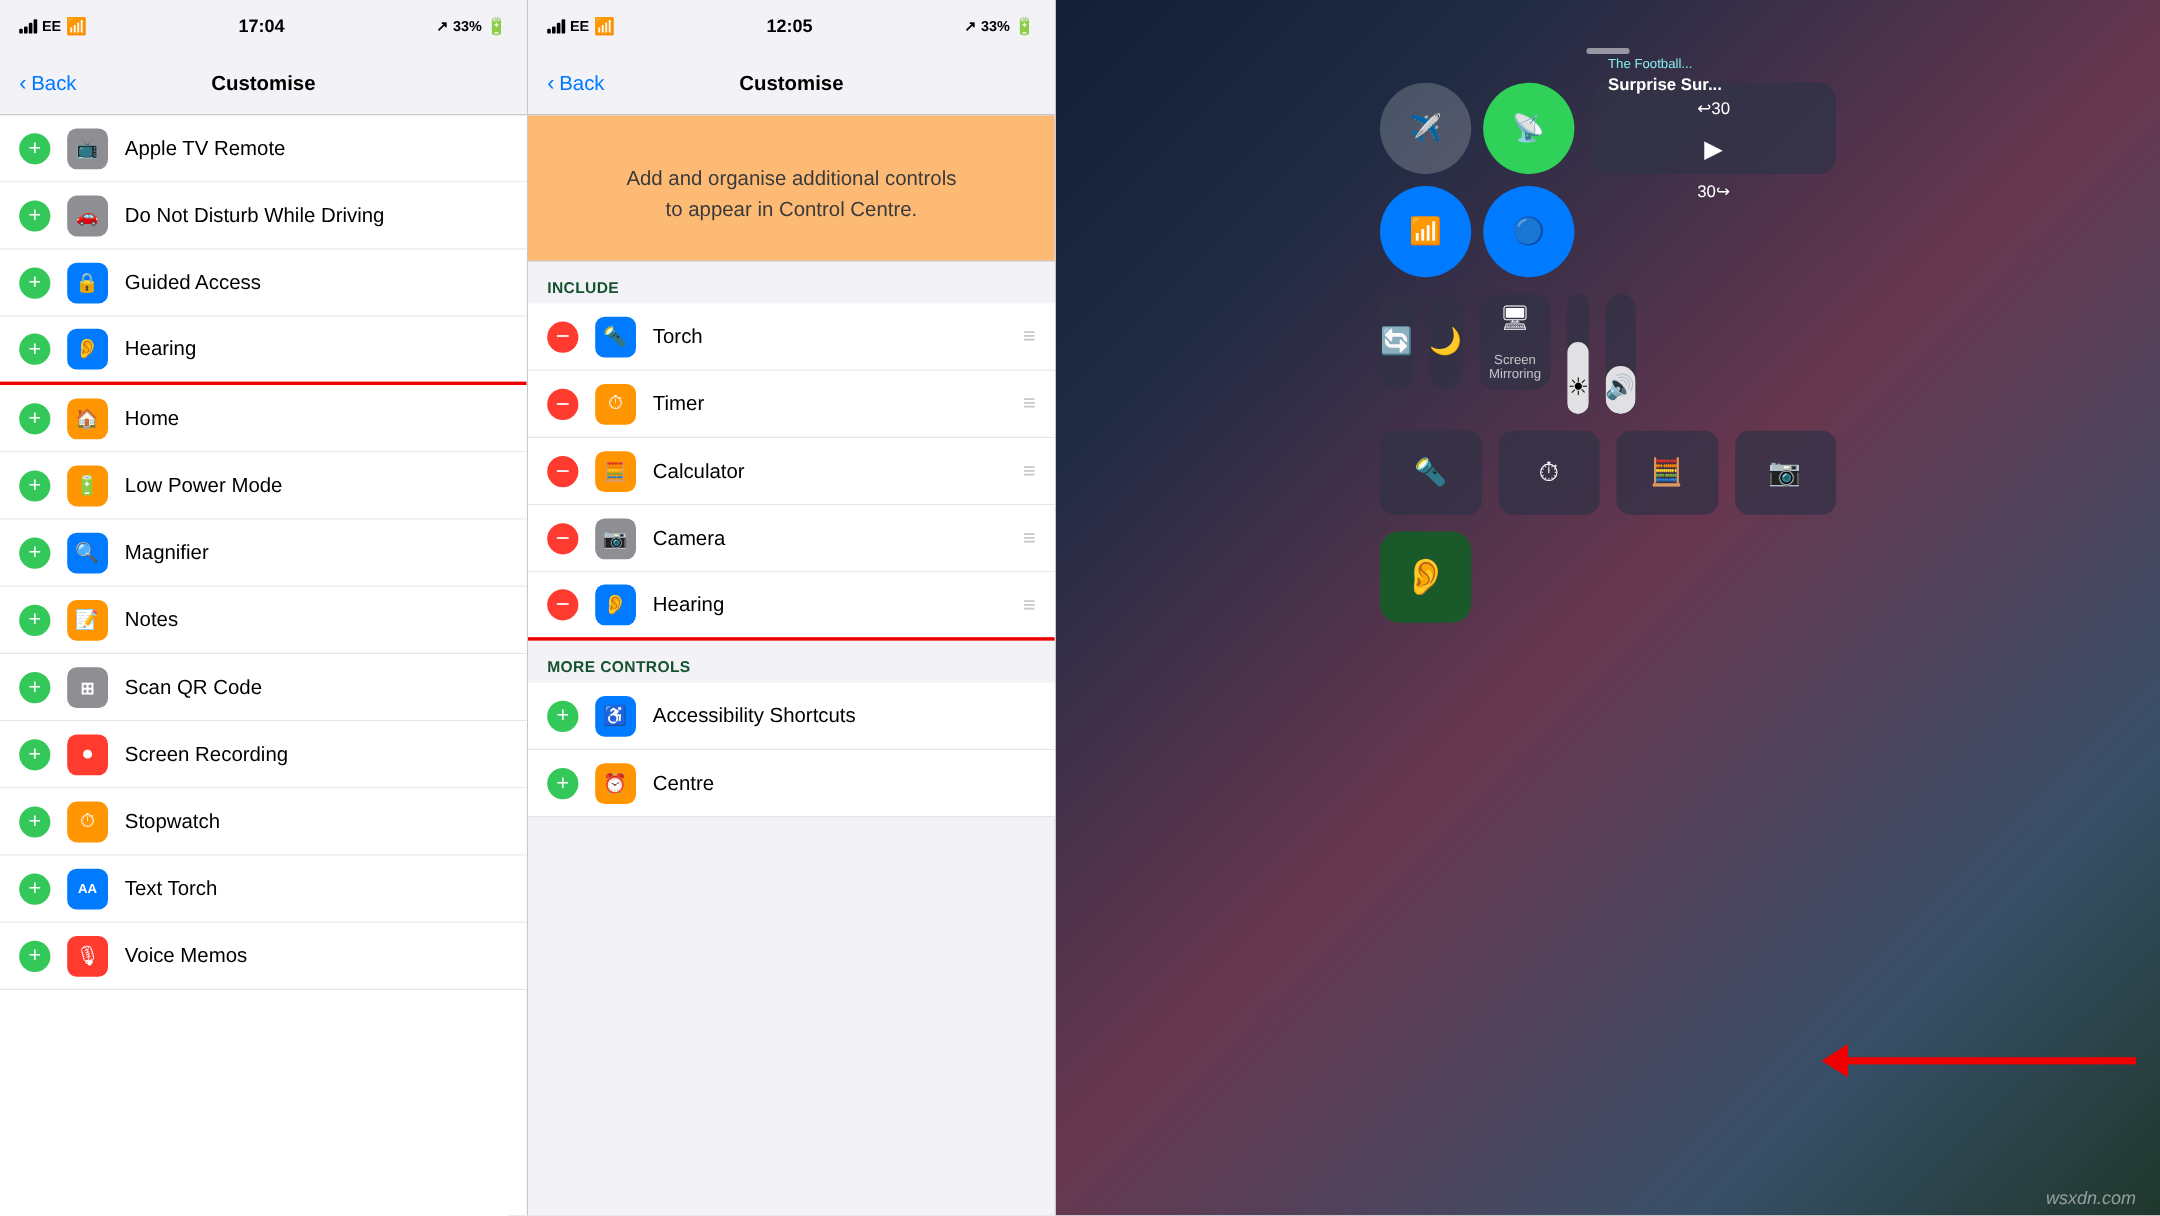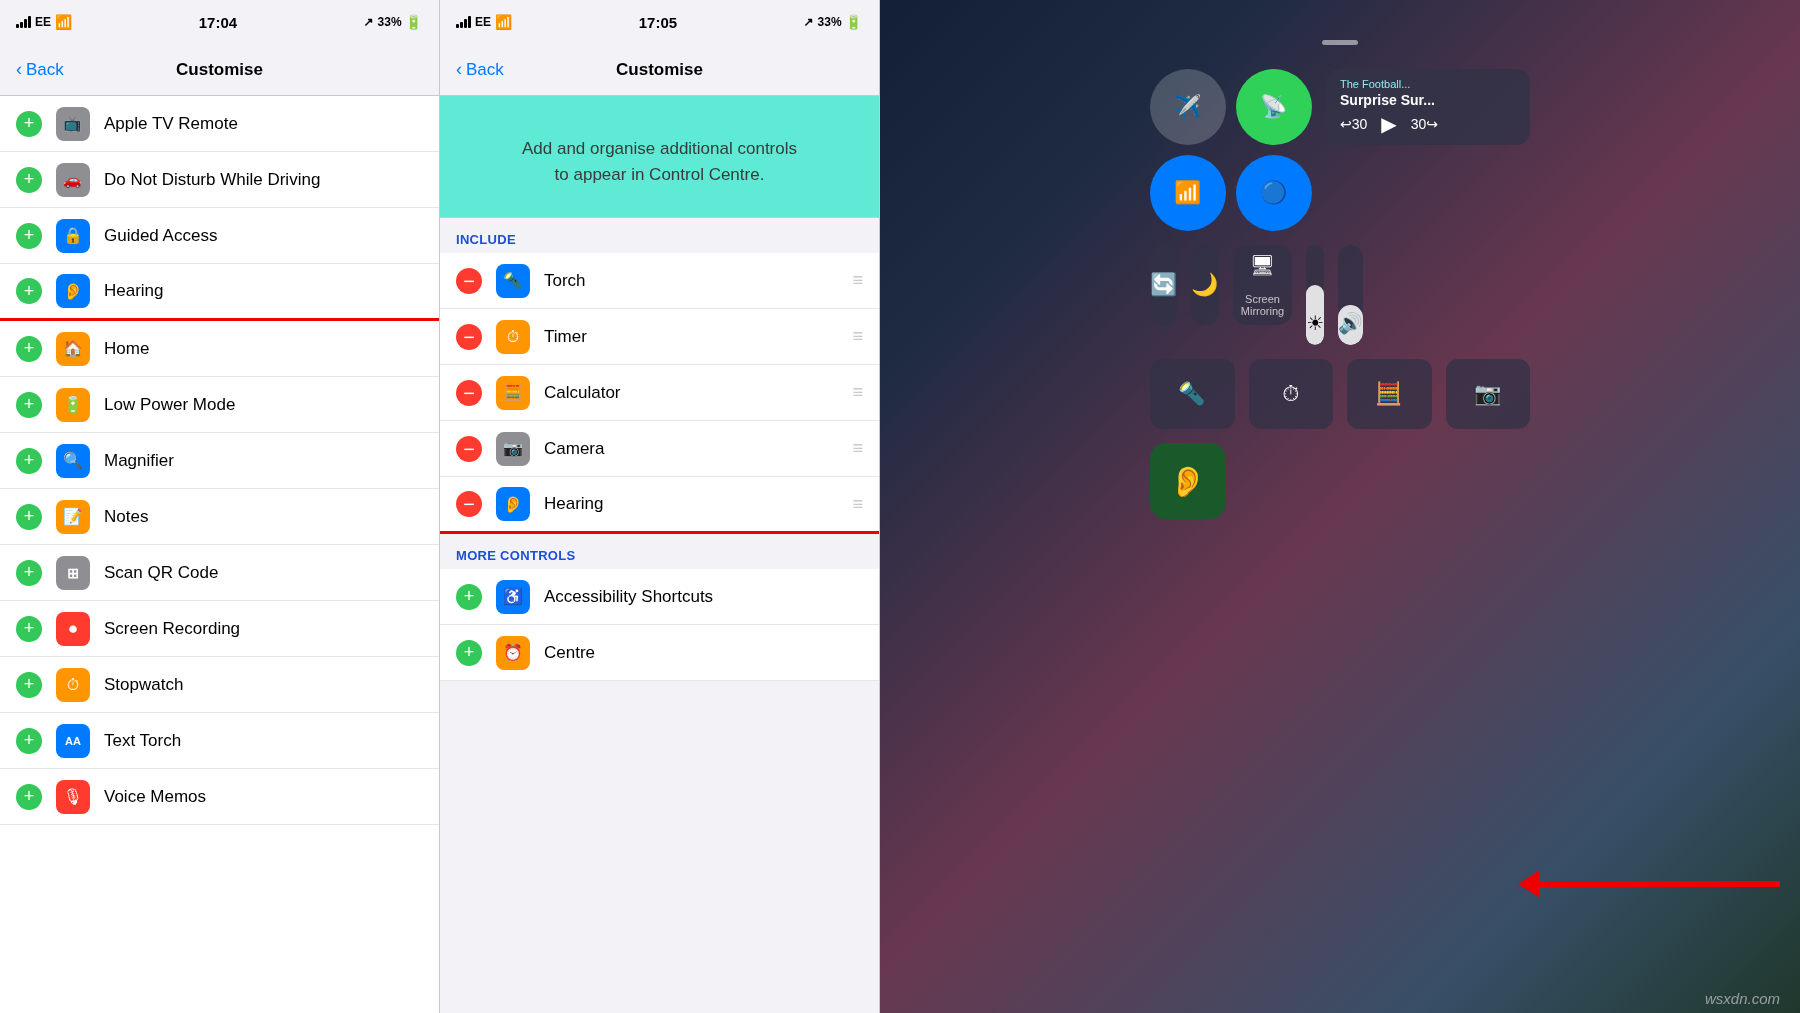--- a/index.html
+++ b/index.html
@@ -111,33 +111,33 @@
     .panel2 {
       width: 440px;
       height: 1013px;
       background: #f2f2f7;
       border-right: 1px solid #c8c8cd;
       display: flex;
       flex-direction: column;
       overflow: hidden;
     }
     .info-box {
-      background: #5eead4;
+      background: #fdba74;
       padding: 40px 30px 30px;
       text-align: center;
       border-bottom: 1px solid #c8c8cd;
     }
     .info-box p {
       font-size: 17px;
       color: #3a3a3c;
       line-height: 1.5;
     }
     .section-header {
       font-size: 13px;
-      color: #1d4ed8;
+      color: #14532d;
       font-weight: 600;
       padding: 14px 16px 6px;
       letter-spacing: 0.3px;
       background: #f2f2f7;
     }
     .remove-btn {
       width: 26px;
       height: 26px;
       border-radius: 50%;
       background: #ff3b30;
@@ -234,21 +234,21 @@
       height: 76px;
       background: rgba(50,50,70,0.85);
       border-radius: 14px;
       display: flex;
       flex-direction: column;
       justify-content: center;
       padding: 8px 14px;
     }
     .music-title { font-size: 14px; font-weight: 700; color: #fff; }
     .music-sub { font-size: 12px; color: #8ee; margin-bottom: 4px; }
-    .music-controls { display: flex; gap: 14px; align-items: center; margin-top: 4px; }
+    .music-controls { display: flex; gap: 14px; align-items: center; margin-top: 4px; flex-direction: column; }
     .music-ctrl { color: #fff; font-size: 16px; cursor: pointer; }
     .cc-grid-4 {
       display: grid;
       grid-template-columns: repeat(4, 1fr);
       gap: 14px;
       width: 100%;
       max-width: 380px;
     }
     .cc-square {
       background: rgba(50,50,70,0.75);
@@ -489,21 +489,21 @@
     <div style="display:flex;align-items:center;gap:4px;font-size:12px;">
       <div class="signal-bars">
         <div class="bar" style="height:4px;"></div>
         <div class="bar" style="height:6px;"></div>
         <div class="bar" style="height:9px;"></div>
         <div class="bar" style="height:12px;"></div>
       </div>
       <span>EE</span>
       <span style="font-size:14px;">📶</span>
     </div>
-    <div class="time">17:05</div>
+    <div class="time">12:05</div>
     <div class="status-icons">
       <span style="font-size:12px;">↗</span>
       <span style="font-size:12px;">33%</span>
       <span style="font-size:14px;">🔋</span>
     </div>
   </div>
 
   <div class="nav-bar">
     <div class="nav-back">
       <span style="font-size:18px;">‹</span>

